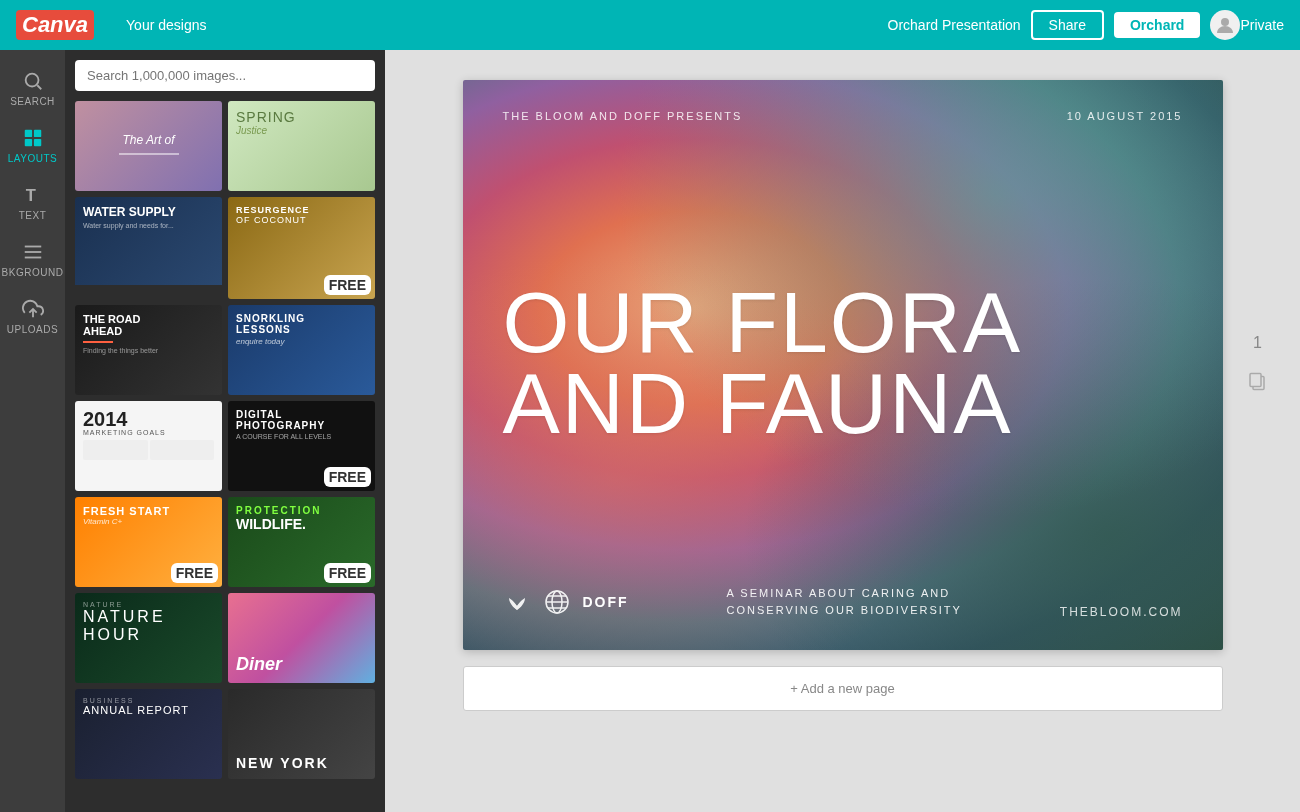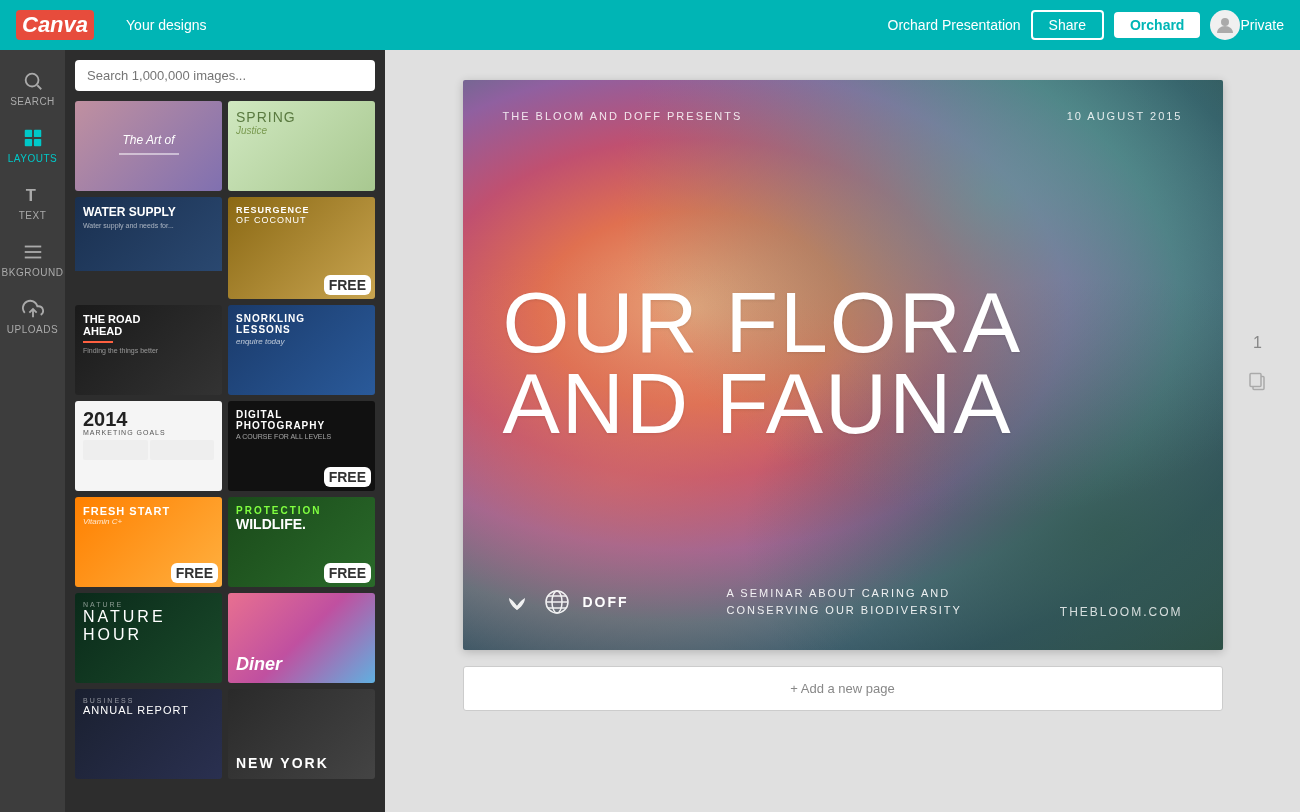--- a/index.html
+++ b/index.html
@@ -258,21 +258,21 @@
       <div class="template-item">
         <div style="width:100%;height:90px;background:linear-gradient(135deg,#d0e8c0,#a8c890);position:relative;overflow:hidden;">
           <div style="position:absolute;inset:0;padding:8px;">
             <div style="color:#5a7a40;font-size:14px;font-weight:300;letter-spacing:1px;">SPRING</div>
             <div style="color:#7a9a50;font-style:italic;font-size:10px;">Justice</div>
           </div>
         </div>
       </div>
 
       <div class="template-item">
-        <div style="width:100%;height:74px;background:linear-gradient(135deg,#1a3050,#2a4870);position:relative;overflow:hidden;">
+        <div style="width:100%;height:88px;background:linear-gradient(135deg,#1a3050,#2a4870);position:relative;overflow:hidden;">
           <div style="position:absolute;inset:0;padding:8px;">
             <div style="color:white;font-size:12px;font-weight:bold;">WATER SUPPLY</div>
             <div style="color:rgba(255,255,255,0.6);font-size:7px;margin-top:3px;">Water supply and needs for...</div>
           </div>
         </div>
       </div>
       <div class="template-item" style="position:relative;">
         <div style="width:100%;height:102px;background:linear-gradient(135deg,#8b6914,#c8a450);position:relative;overflow:hidden;">
           <div style="position:absolute;inset:0;padding:8px;">
             <div style="color:white;font-size:9px;text-transform:uppercase;letter-spacing:1px;font-weight:bold;">RESURGENCE</div>

